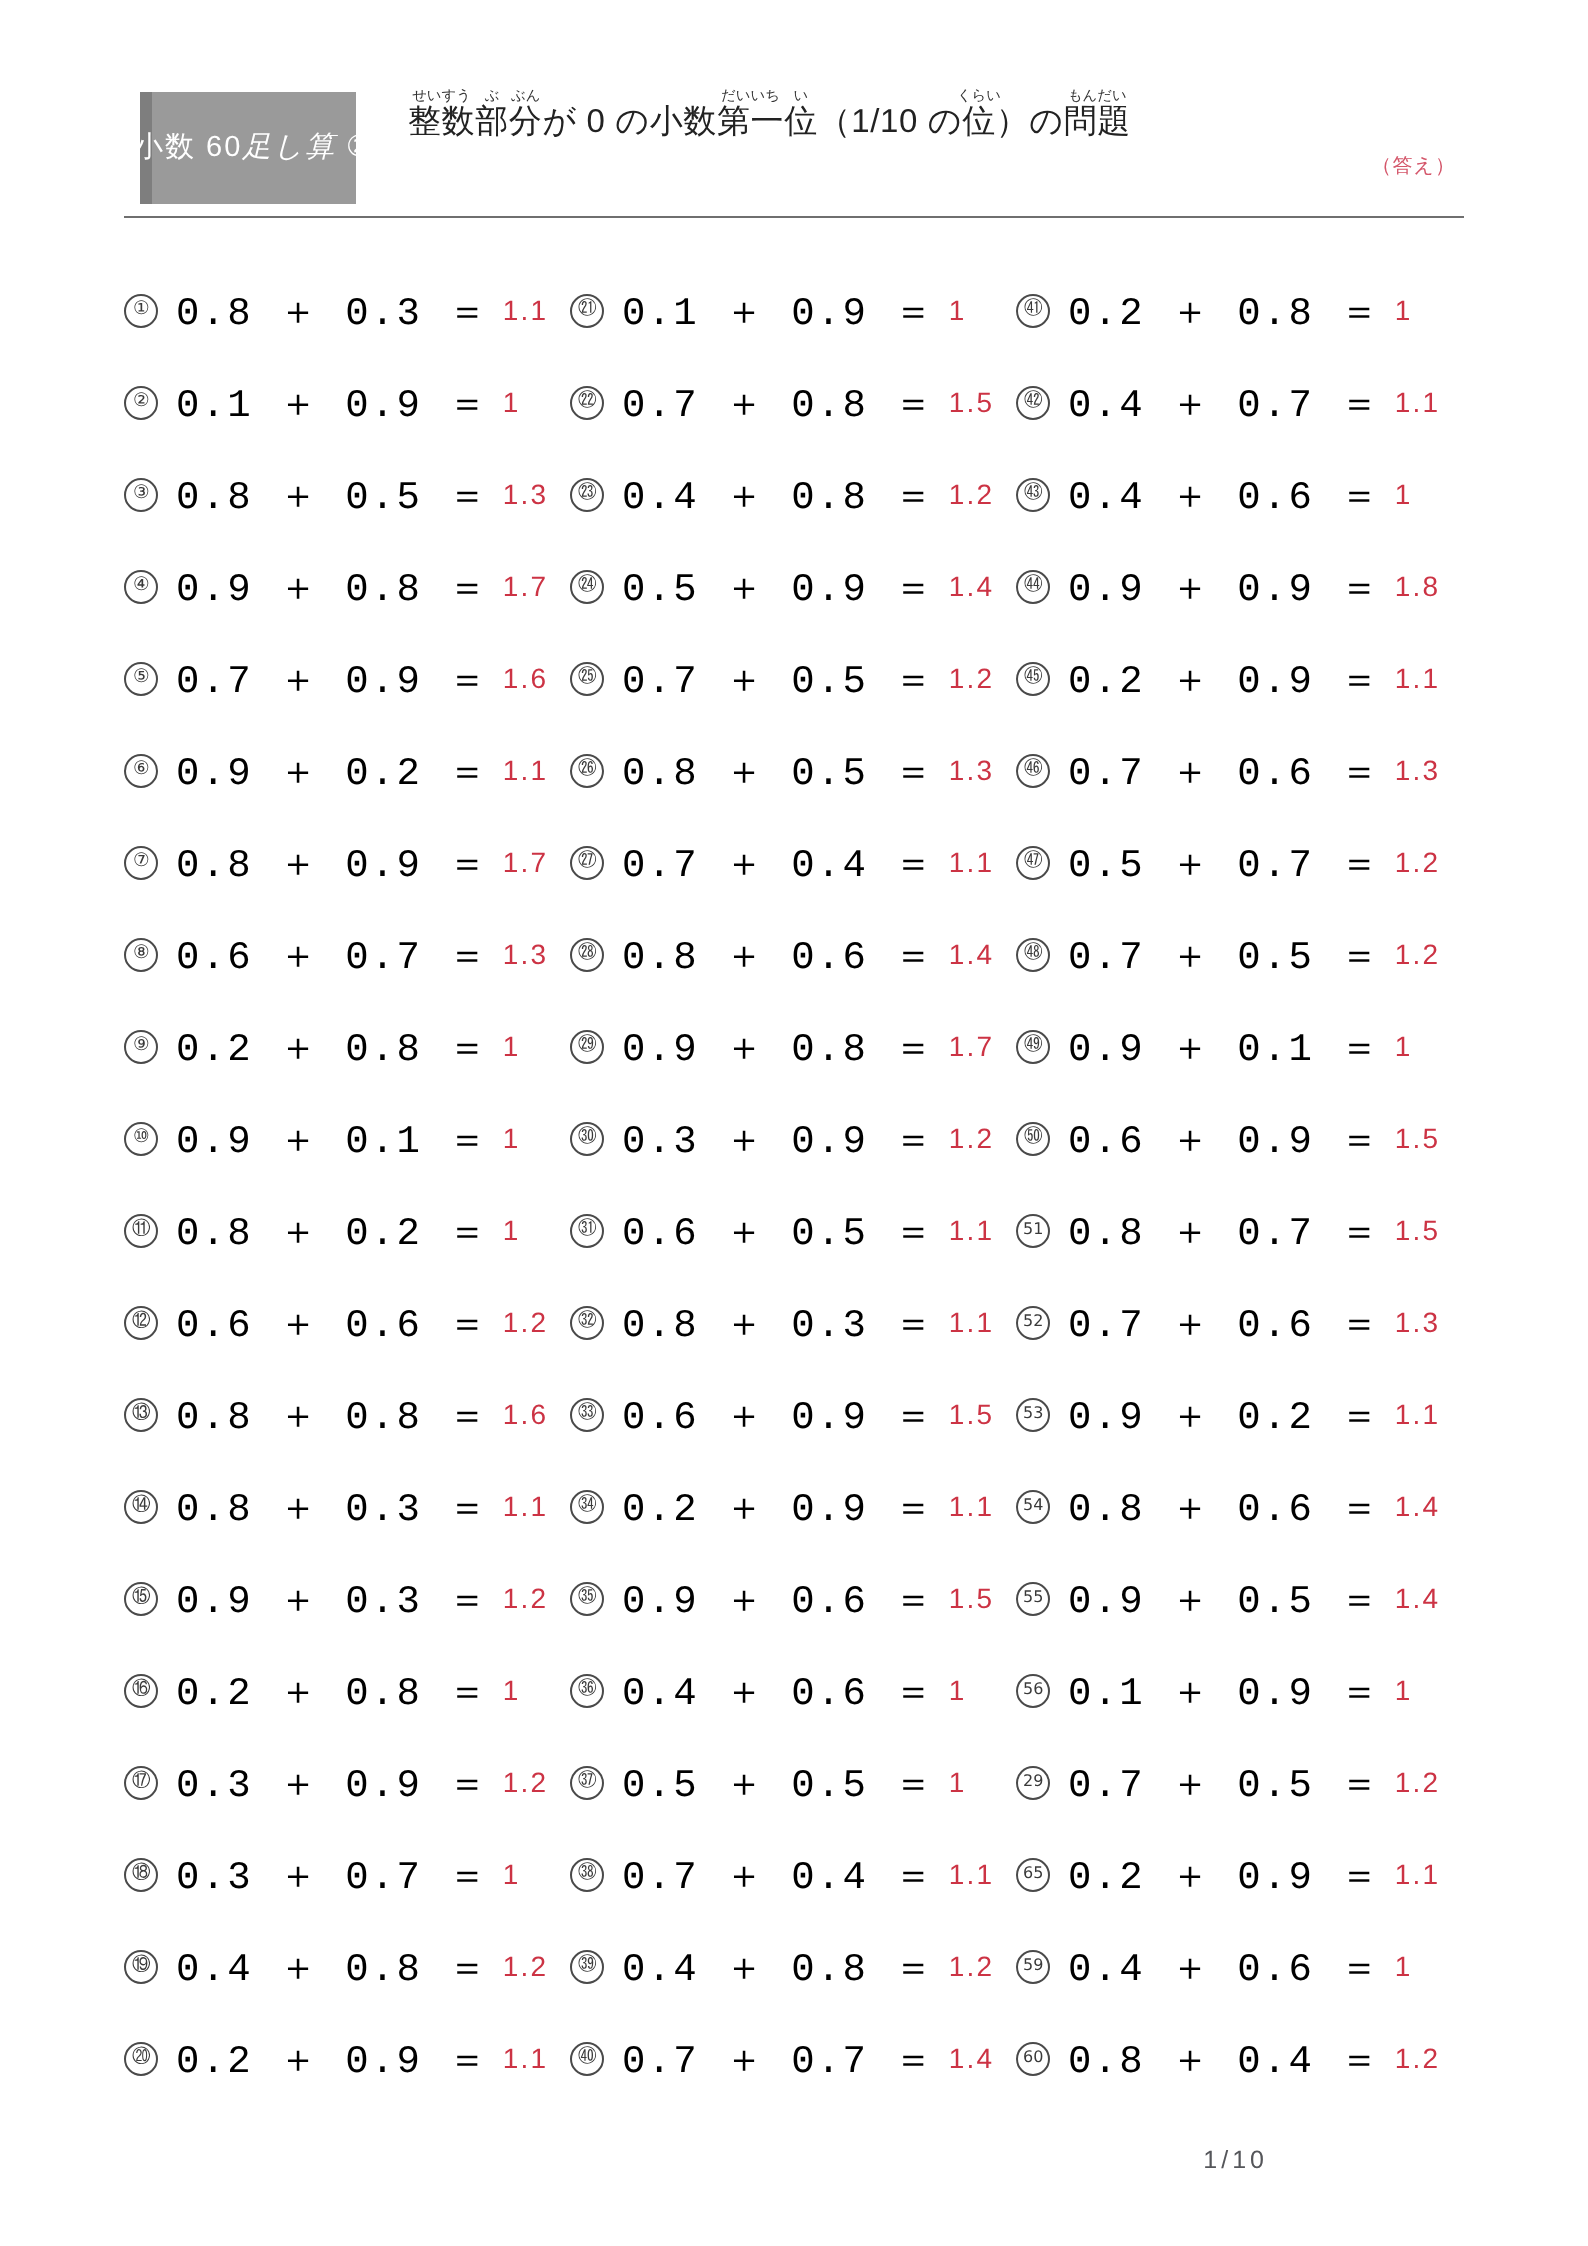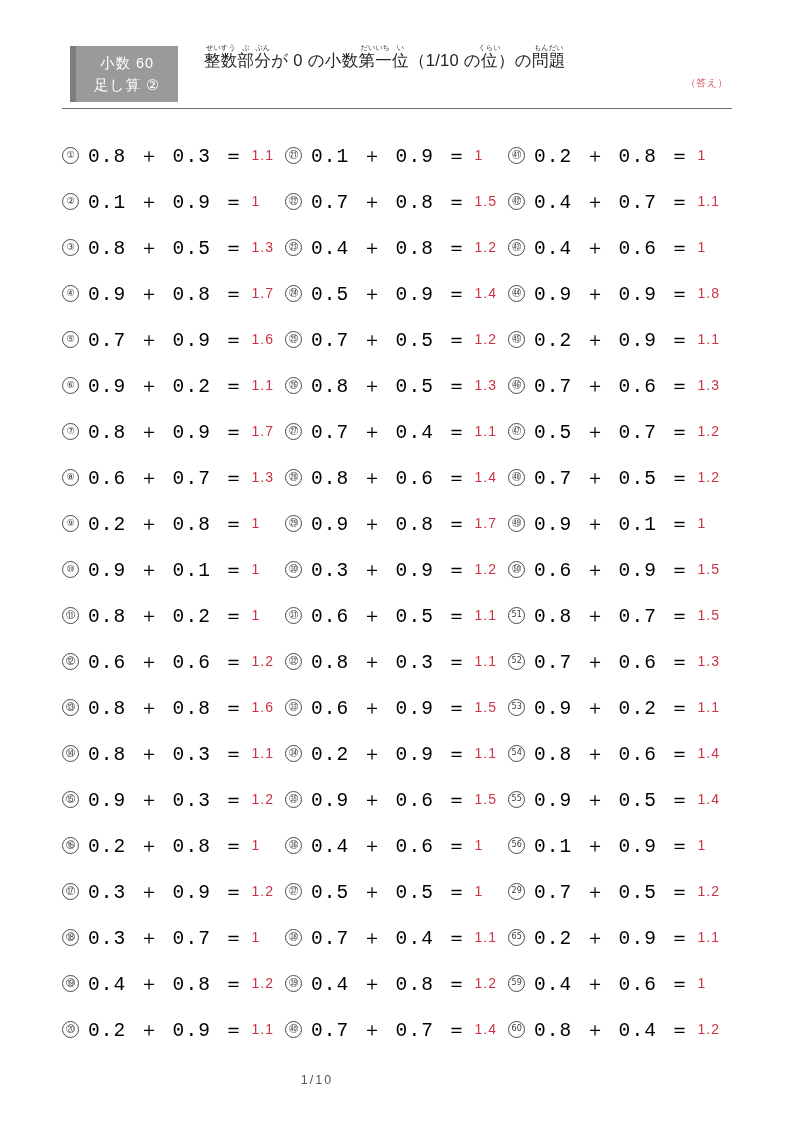--- a/index.html
+++ b/index.html
@@ -37,34 +37,35 @@
     position: absolute;
     left: 8px;
     top: 2px;
     width: 108px;
     height: 56px;
     background: #9a9a9a;
     border-left: 6px solid #7e7e7e;
     box-sizing: border-box;
     color: #ffffff;
     display: flex;
-    flex-direction: column;
+    flex-direction: row;
     align-items: center;
     justify-content: center;
     letter-spacing: 1px;
   }
   .badge-line1 {
     font-size: 14.5px;
     line-height: 22px;
     white-space: nowrap;
   }
   .badge-line2 {
     font-size: 14.5px;
     line-height: 22px;
     white-space: nowrap;
+    font-style: italic;
   }
 
   .titles {
     position: absolute;
     left: 126px;
     top: 0px;
     width: 540px;
   }
 
   .title-line {
@@ -177,21 +178,21 @@
     letter-spacing: 1.1px;
     margin-left: 7px;
   }
 
   
   .footer {
     position: absolute;
     left: 0;
     top: 1073px;
     width: 634px;
-    text-align: center;
+    text-align: right;
     font-size: 12.5px;
     color: #55565a;
     letter-spacing: 2px;
   }
 </style>
 </head>
 <body>
 
 <div class="page">
 

